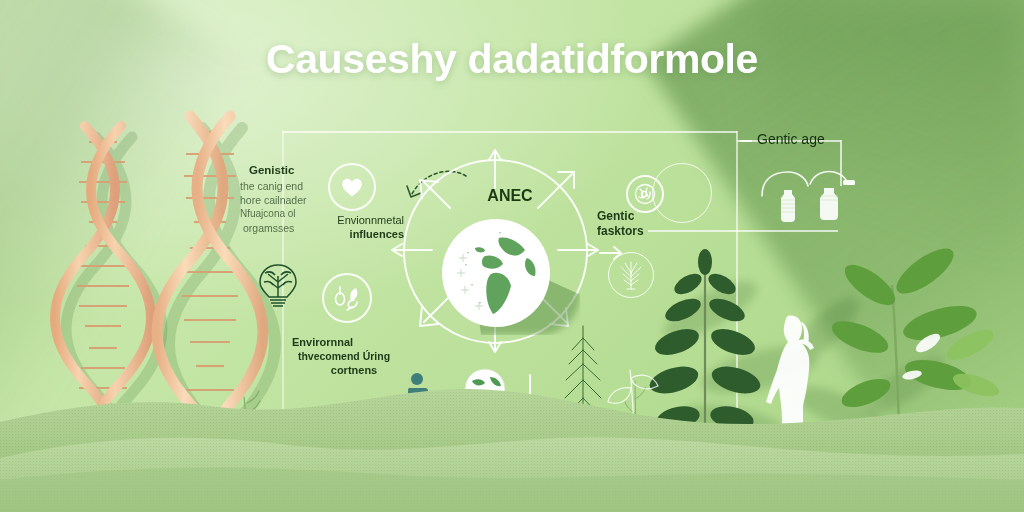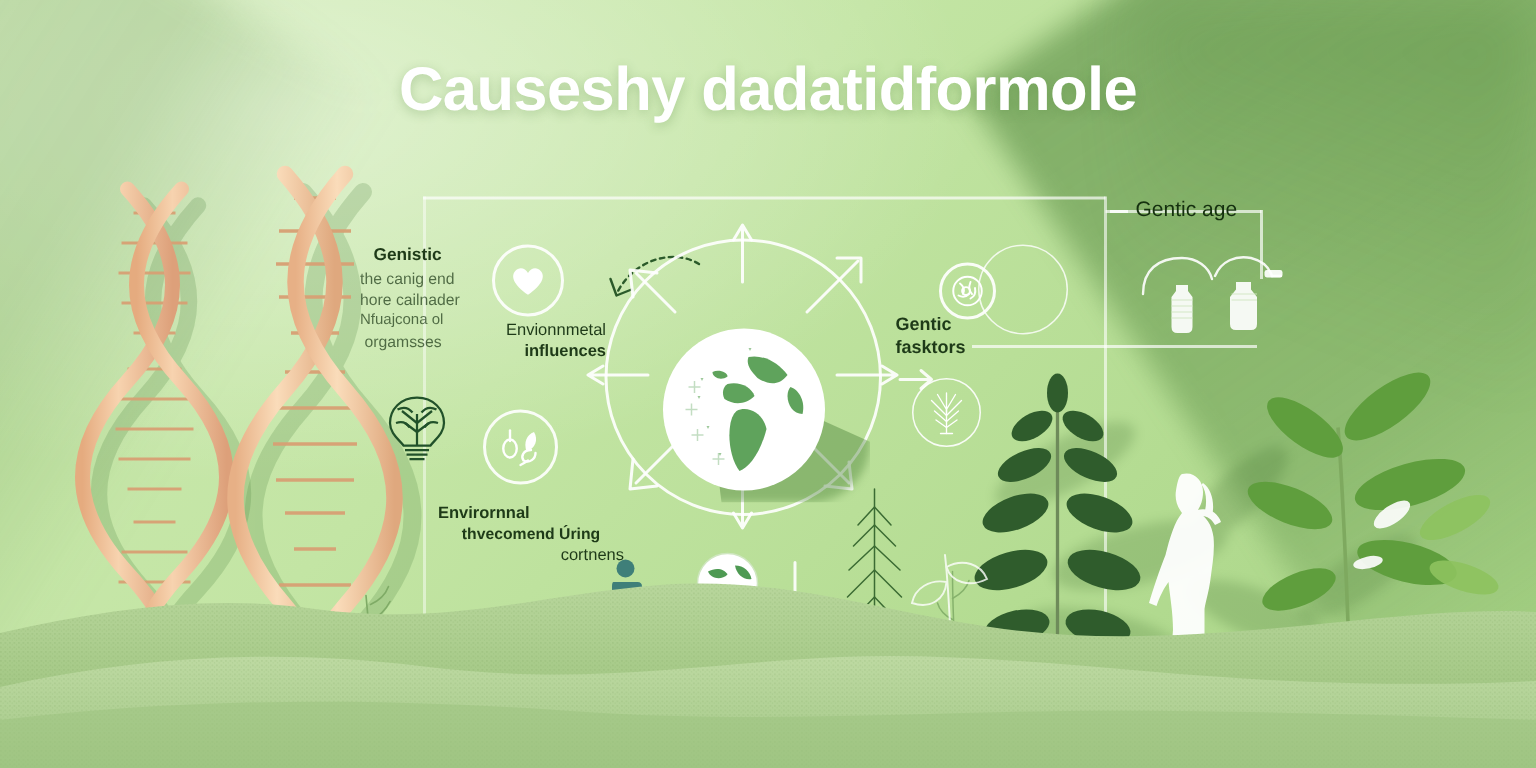--- a/index.html
+++ b/index.html
@@ -186,22 +186,22 @@
     <g fill="none" stroke="#fff" stroke-width="1.6" stroke-linecap="round">
       <path d="M8 4 V11"></path>
       <ellipse cx="8" cy="16" rx="4.5" ry="6"></ellipse>
       <path d="M24 5 C27 10,25 16,19 18 C17 12,19 7,24 5Z" fill="#fff" stroke="none"></path>
       <path d="M22 17 c-5 0,-7 4,-5 7 c4 2,8 -1,8 -5"></path>
       <path d="M20 24 q-3 2,-5 3"></path>
     </g>
   </svg>
 
   <div class="lbl blur-txt" style="left:292px;top:336px;font-size:11px;font-weight:600;width:124px">Envirornnal</div>
-  <div class="lbl blur-txt" style="left:286px;top:350px;font-size:10.5px;font-weight:600;text-align:center;width:136px">thvecomend Úring</div>
-  <div class="lbl blur-txt" style="left:292px;top:364px;font-size:11px;font-weight:400;text-align:right;width:124px">cortnens</div>
+  <div class="lbl blur-txt" style="left:276px;top:350px;font-size:10.5px;font-weight:600;text-align:center;width:136px">thvecomend Úring</div>
+  <div class="lbl blur-txt" style="left:292px;top:364px;font-size:11px;font-weight:700;text-align:center;width:124px">cortnens</div>
 
   <svg style="position:absolute;left:404px;top:168px;width:70px;height:44px" viewBox="0 0 70 44">
     <path d="M62 8 C46 -2,20 4,8 26" fill="none" stroke="#2b5a2a" stroke-width="1.6" stroke-dasharray="3 3" stroke-linecap="round"></path>
     <path d="M3 18 L7 29 L17 25" fill="none" stroke="#2b5a2a" stroke-width="1.6" stroke-linecap="round" stroke-linejoin="round"></path>
   </svg>
 
   <svg style="position:absolute;left:390px;top:146px;width:210px;height:210px" viewBox="0 0 210 210">
     <g fill="none" stroke="#fff" stroke-width="2" stroke-linecap="round" stroke-linejoin="round" opacity=".92">
 
       <path d="M105 42 V6 M99 14 L105 4 L111 14"></path>
@@ -217,20 +217,21 @@
 
       <path d="M60 150 L34 176 M32 160 L30 180 L48 178"></path>
 
       <path d="M42 104 H4 M12 98 L2 104 L12 110"></path>
 
       <path d="M60 62 L34 36 M32 52 L30 34 L48 36"></path>
     </g>
   </svg>
   <div class="circ" style="left:403px;top:159px;width:185px;height:185px;border-width:2.4px"></div>
 
+  <div class="lbl hdr" style="left:455px;top:186px;width:110px;text-align:center;font-size:16px;color:#1a3a14">ANEC</div>
 
   <div style="position:absolute;left:470px;top:245px;width:110px;height:90px;
               background:rgba(72,126,52,.42);border-radius:0 0 40px 6px;filter:blur(3px);
               clip-path:polygon(0 0,100% 55%,100% 100%,10% 100%);"></div>
 
   <svg style="position:absolute;left:441px;top:218px;width:110px;height:110px" viewBox="0 0 110 110">
     <circle cx="55" cy="55" r="54" fill="#ffffff"></circle>
     <g fill="#5fa35c">
       <path d="M58 20 C68 18,78 24,84 32 C78 40,70 38,64 34 C60 30,56 25,58 20Z"></path>
       <path d="M44 38 C52 36,60 40,62 46 C56 52,48 52,42 48 C40 44,41 40,44 38Z"></path>

